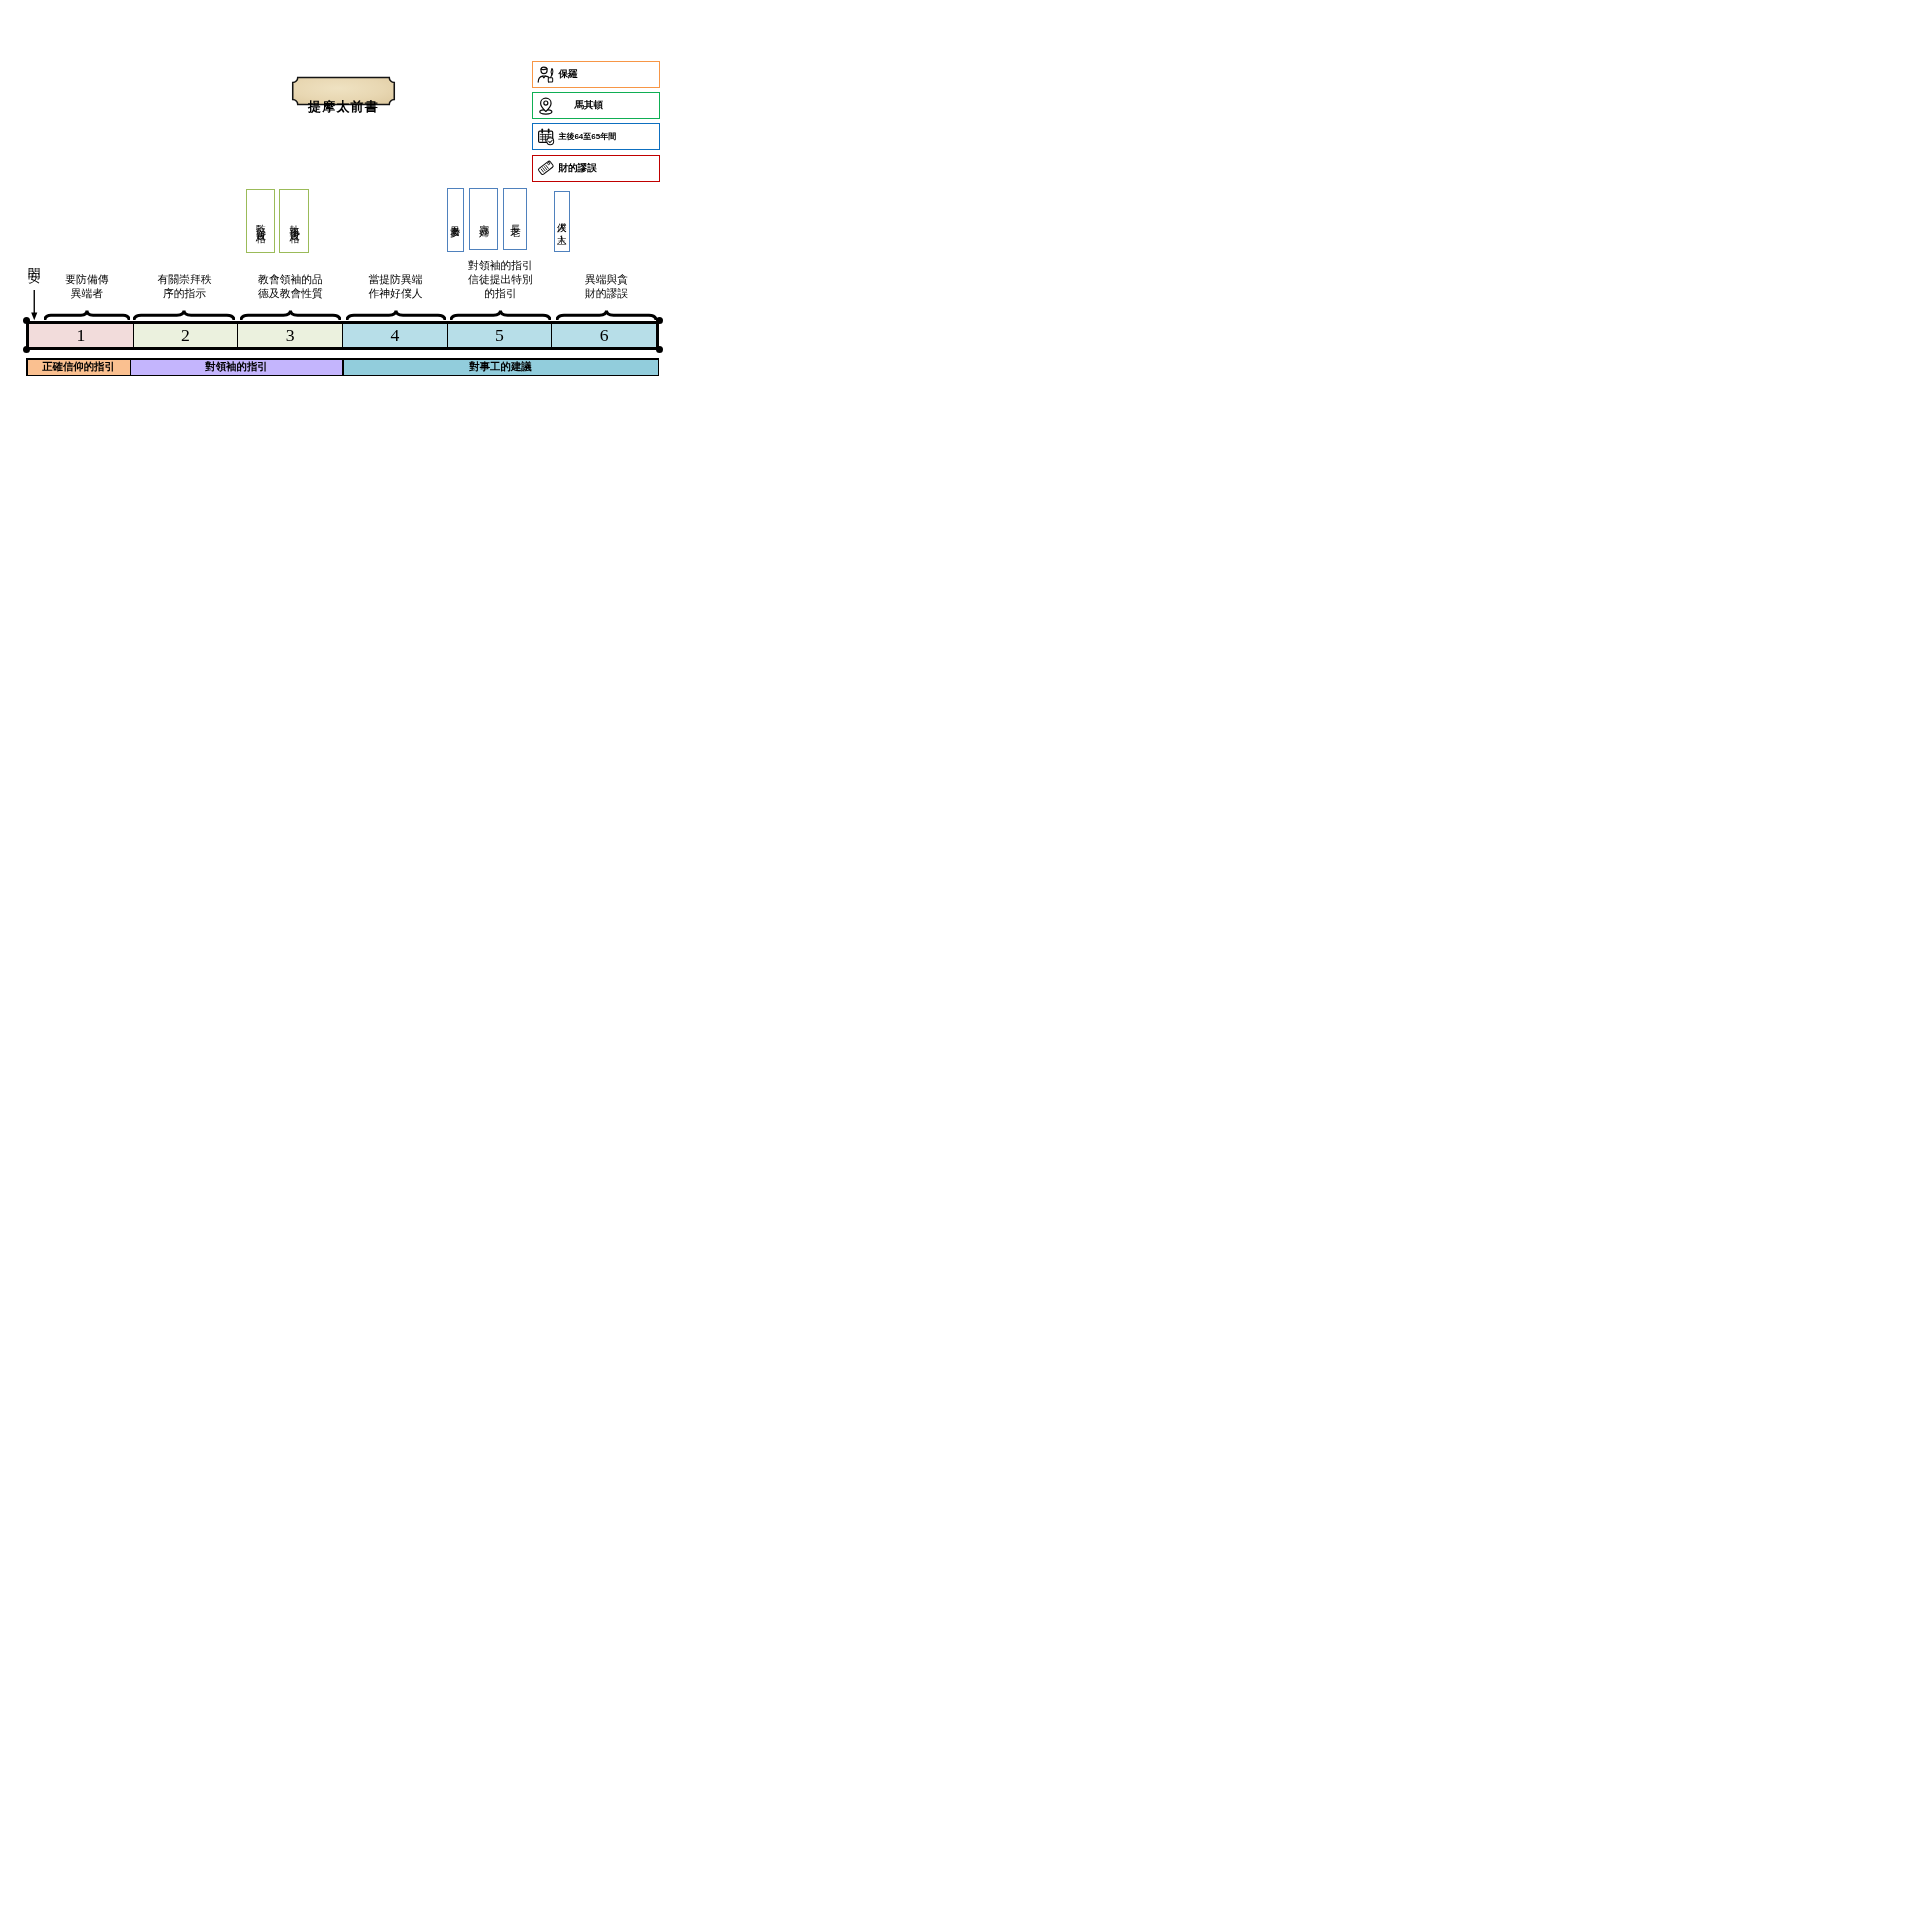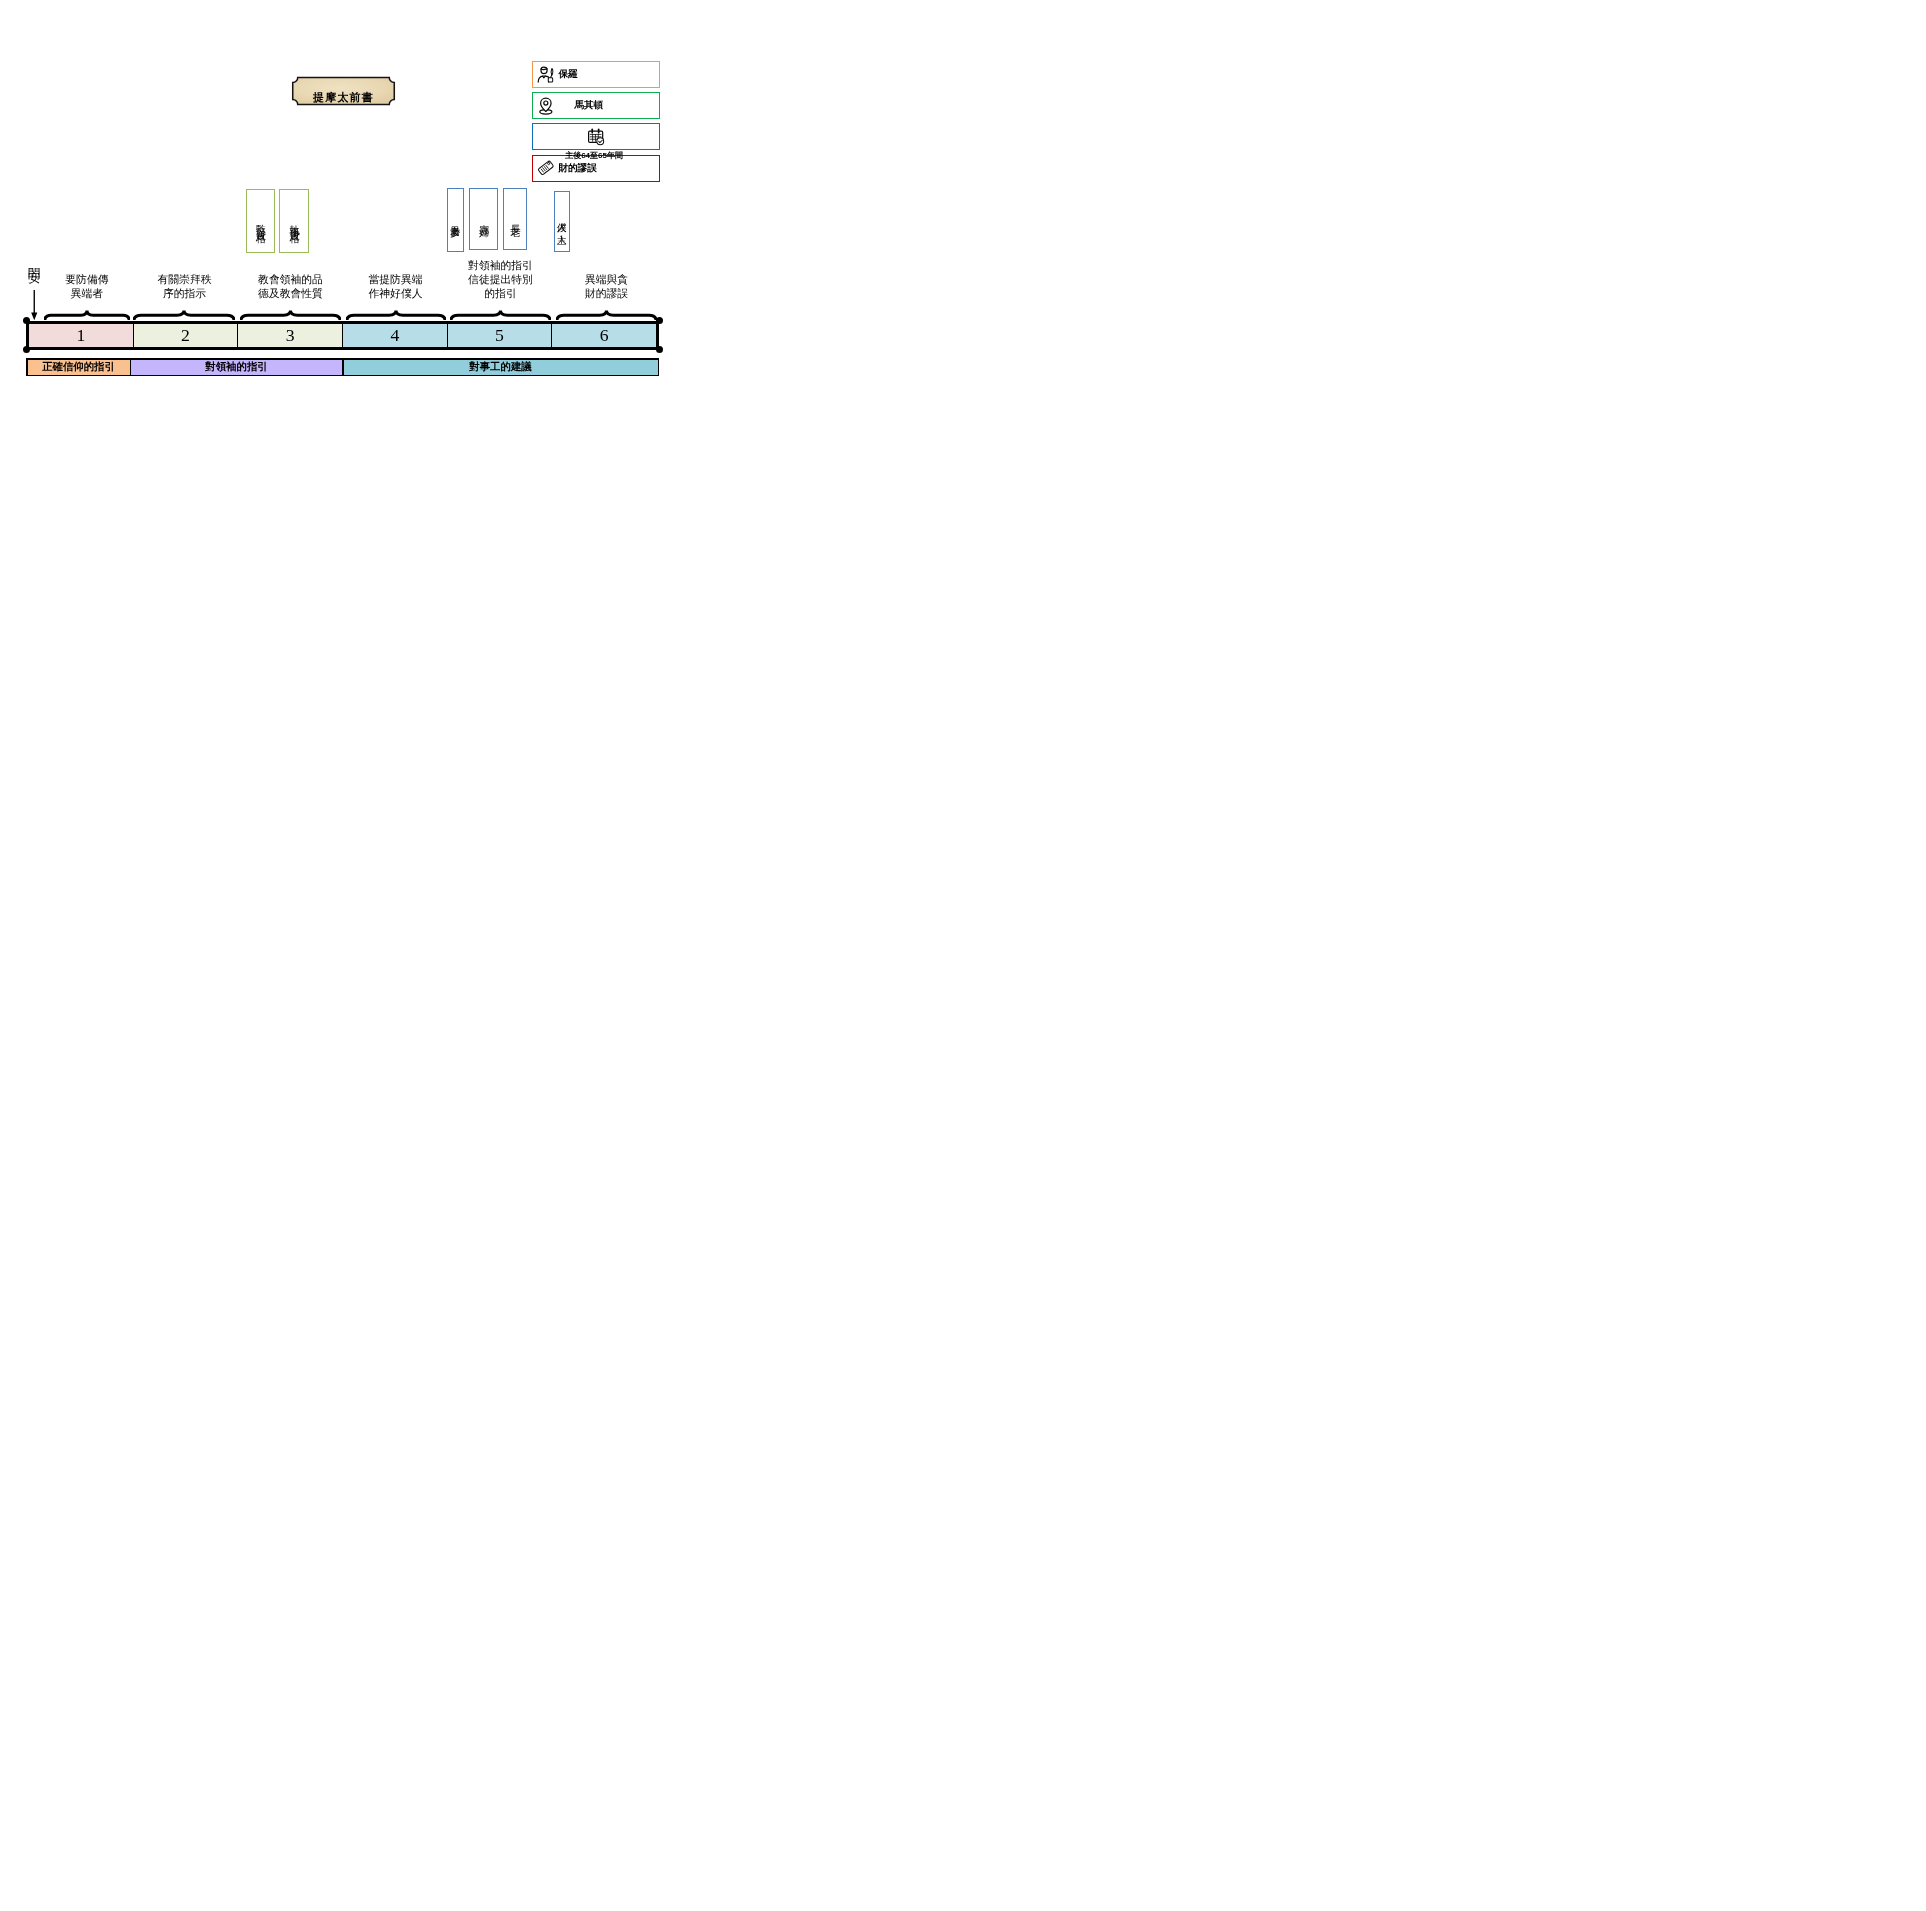--- a/index.html
+++ b/index.html
@@ -2,35 +2,35 @@
 <html style="font-size:6.2px"><head>
 <meta charset="utf-8">
 <style>
   html,body{margin:0;padding:0;background:#ffffff;}
   #stage{position:relative;width:676px;height:478px;background:#ffffff;overflow:hidden;
          font-family:"Liberation Sans",sans-serif;color:#000;}
 
   
   .plaque{position:absolute;left:291px;top:76px;width:105px;height:30px;}
   .plaque svg{position:absolute;left:0;top:0;width:100%;height:100%;}
-  .plaque .ttl{position:absolute;left:0;top:6px;width:100%;height:100%;
+  .plaque .ttl{position:absolute;left:0;top:16px;width:100%;height:100%;
         display:flex;align-items:center;justify-content:center;
-        font-size:11px;font-weight:bold;letter-spacing:1.2px;
+        font-size:13px;font-weight:bold;letter-spacing:1.2px;
         font-family:"Liberation Sans",sans-serif;}
 
   
   .legend{position:absolute;left:532px;top:61px;width:128px;}
   .lrow{box-sizing:border-box;height:27px;margin-bottom:4.2px;background:#fff;
         display:flex;align-items:center;}
   .lrow .ic{width:25.4px;display:flex;align-items:center;justify-content:center;flex:0 0 25.4px;}
   .lrow .ltxt{flex:1;font-weight:bold;font-size:9.6px;padding-right:3.9px;}
   .lrow.small .ltxt{font-size:8px;}
   .b-orange{border:1.9px solid #F79646;}
   .b-green {border:1.9px solid #0fae54;gap:16px;}
-  .b-blue  {border:1.9px solid #0d6fc0;flex-direction:column;}
+  .b-blue  {border:1.9px solid #0d6fc0;}
   .b-red   {border:1.9px solid #C00000;}
 
   
   .vbox{position:absolute;box-sizing:border-box;background:#fff;
         display:flex;align-items:center;justify-content:center;}
   .vbox span{writing-mode:vertical-rl;text-orientation:upright;
         font-family:"Liberation Serif",serif;font-size:10.4px;letter-spacing:2.7px;line-height:1;}
   .vb-green{border:1.9px solid #9BBB59;}
   .vb-blue {border:1.5px solid #4F81BD;}
   .vbox.tight span{letter-spacing:0.8px;font-size:9.6px;}

